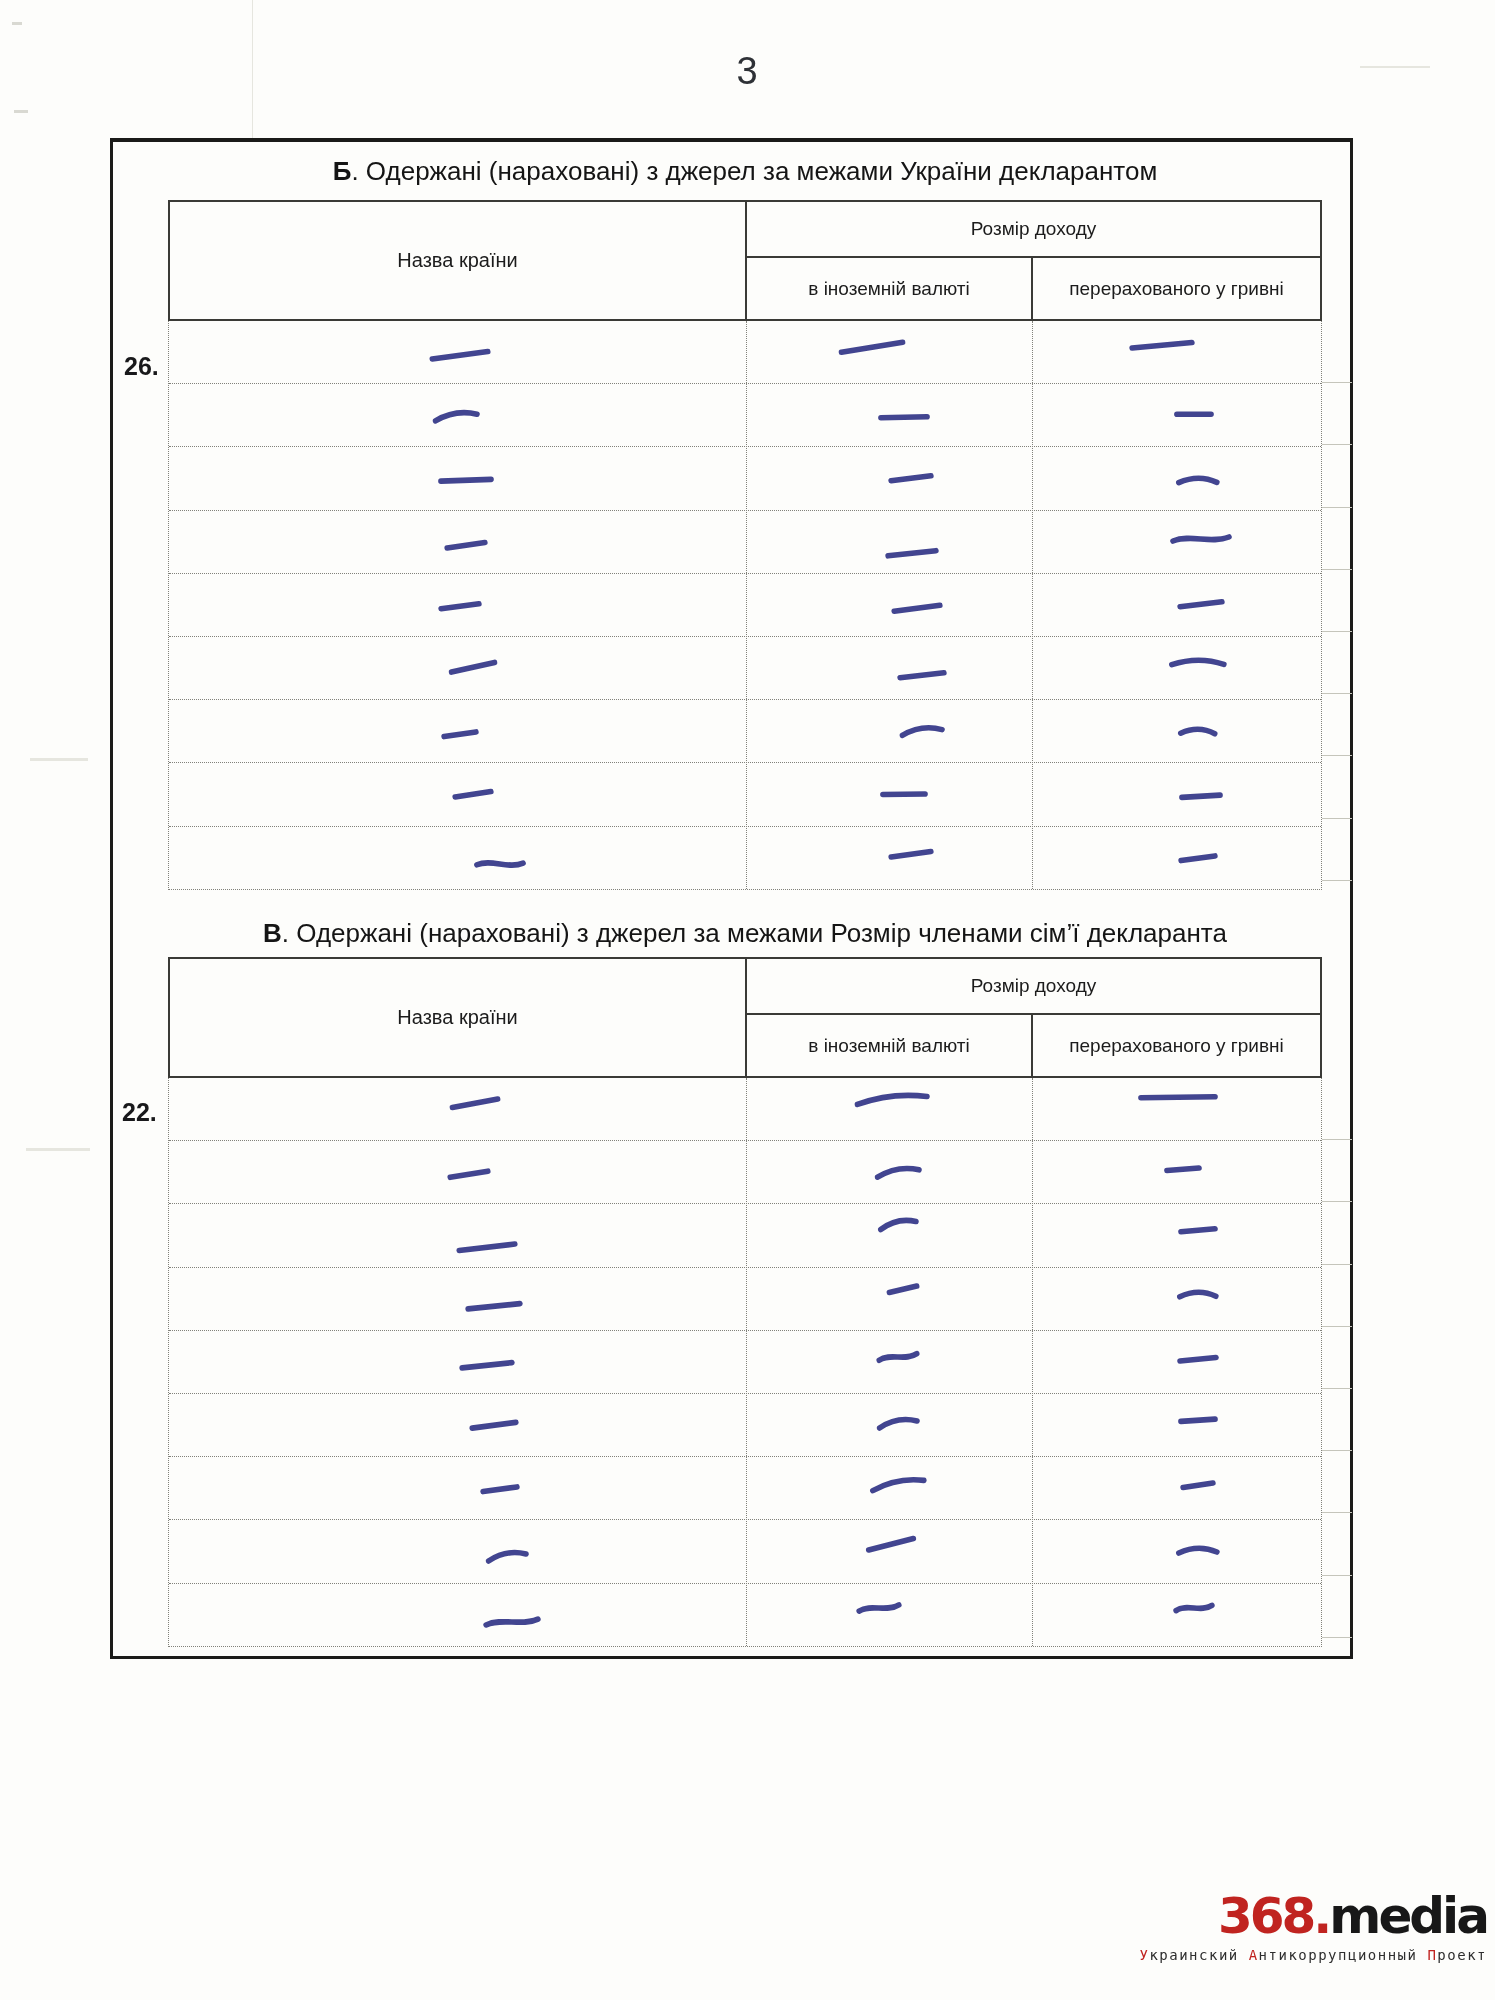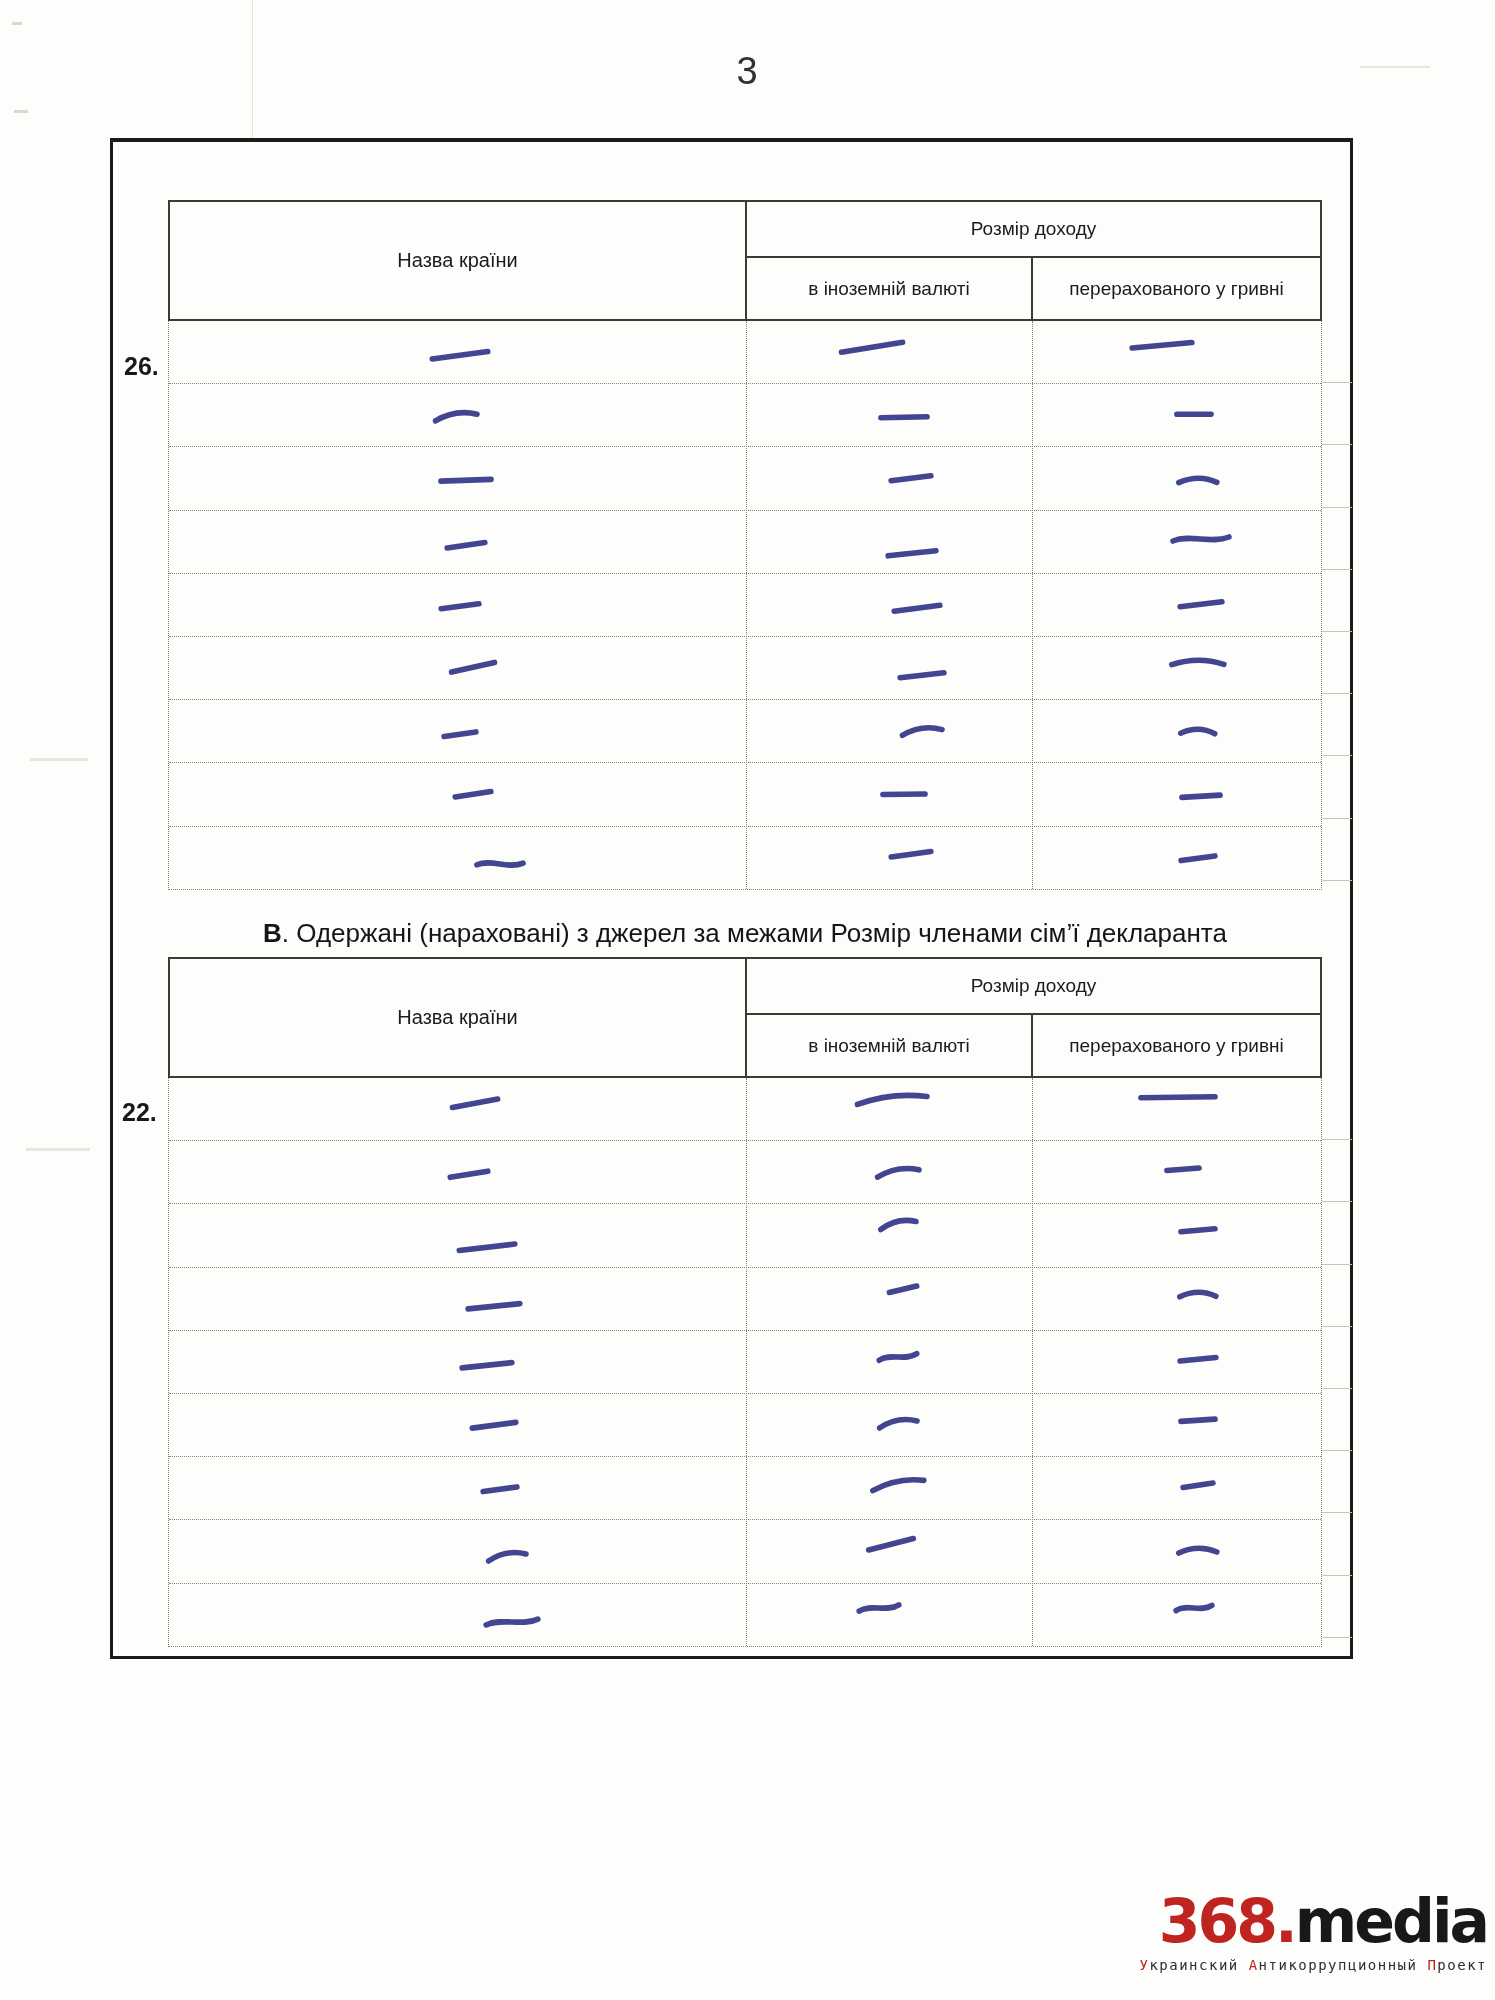--- a/index.html
+++ b/index.html
@@ -59,21 +59,21 @@
   .row-num{position:absolute;font-weight:bold;font-size:25px;color:#19191b;}
   .row-num-21{left:124px;top:352px;}
   .row-num-22{left:122px;top:1098px;}
   .row-ext{
     position:absolute;top:0;width:30px;
     background:repeating-linear-gradient(to bottom, transparent 0px, transparent 61.2px, #c5c5bb 61.2px, #c5c5bb 62.2px);
   }
   .watermark{position:absolute;right:8px;top:1890px;width:520px;text-align:right;}
   .logo{
     font-family:"DejaVu Sans","Liberation Sans",sans-serif;
-    font-size:60px;font-weight:900;letter-spacing:-3px;line-height:1.05;white-space:nowrap;
+    font-size:50px;font-weight:900;letter-spacing:-3px;line-height:1.05;white-space:nowrap;
   }
   .caption{
     margin-top:4px;font-family:"DejaVu Sans Mono","Liberation Mono",monospace;
     font-size:14px;font-weight:normal;letter-spacing:1.5px;color:#2e2e2e;white-space:nowrap;
   }
   .artifact{position:absolute;background:#d9d9d2;}
   .artifact.soft{background:#e6e6df;}
 </style>
 </head>
 <body>
@@ -84,20 +84,23 @@
   <div class="artifact" style="left:14px;top:110px;width:14px;height:3px;"></div>
   <div class="artifact soft" style="left:252px;top:0;width:1px;height:138px;"></div>
   <div class="artifact soft" style="left:30px;top:758px;width:58px;height:3px;"></div>
   <div class="artifact soft" style="left:26px;top:1148px;width:64px;height:3px;"></div>
   <div class="artifact soft" style="left:1360px;top:66px;width:70px;height:2px;"></div>
 
   <div class="page-number">3</div>
 
   <div class="outer-box">
 
+    <div class="sec-title sec-title-b">
+      <span class="letter">Б</span><span>. Одержані (нараховані) з джерел за межами України декларантом</span>
+    </div>
 
     <div class="decl-table table-b">
       <div class="thead">
         <div class="th-country">Назва країни</div>
         <div class="th-income">Розмір доходу</div>
         <div class="th-foreign">в іноземній валюті</div>
         <div class="th-hryvnia">перерахованого у гривні</div>
       </div>
       <div class="tbody">
         <div class="vline" style="left:577px;"></div>

